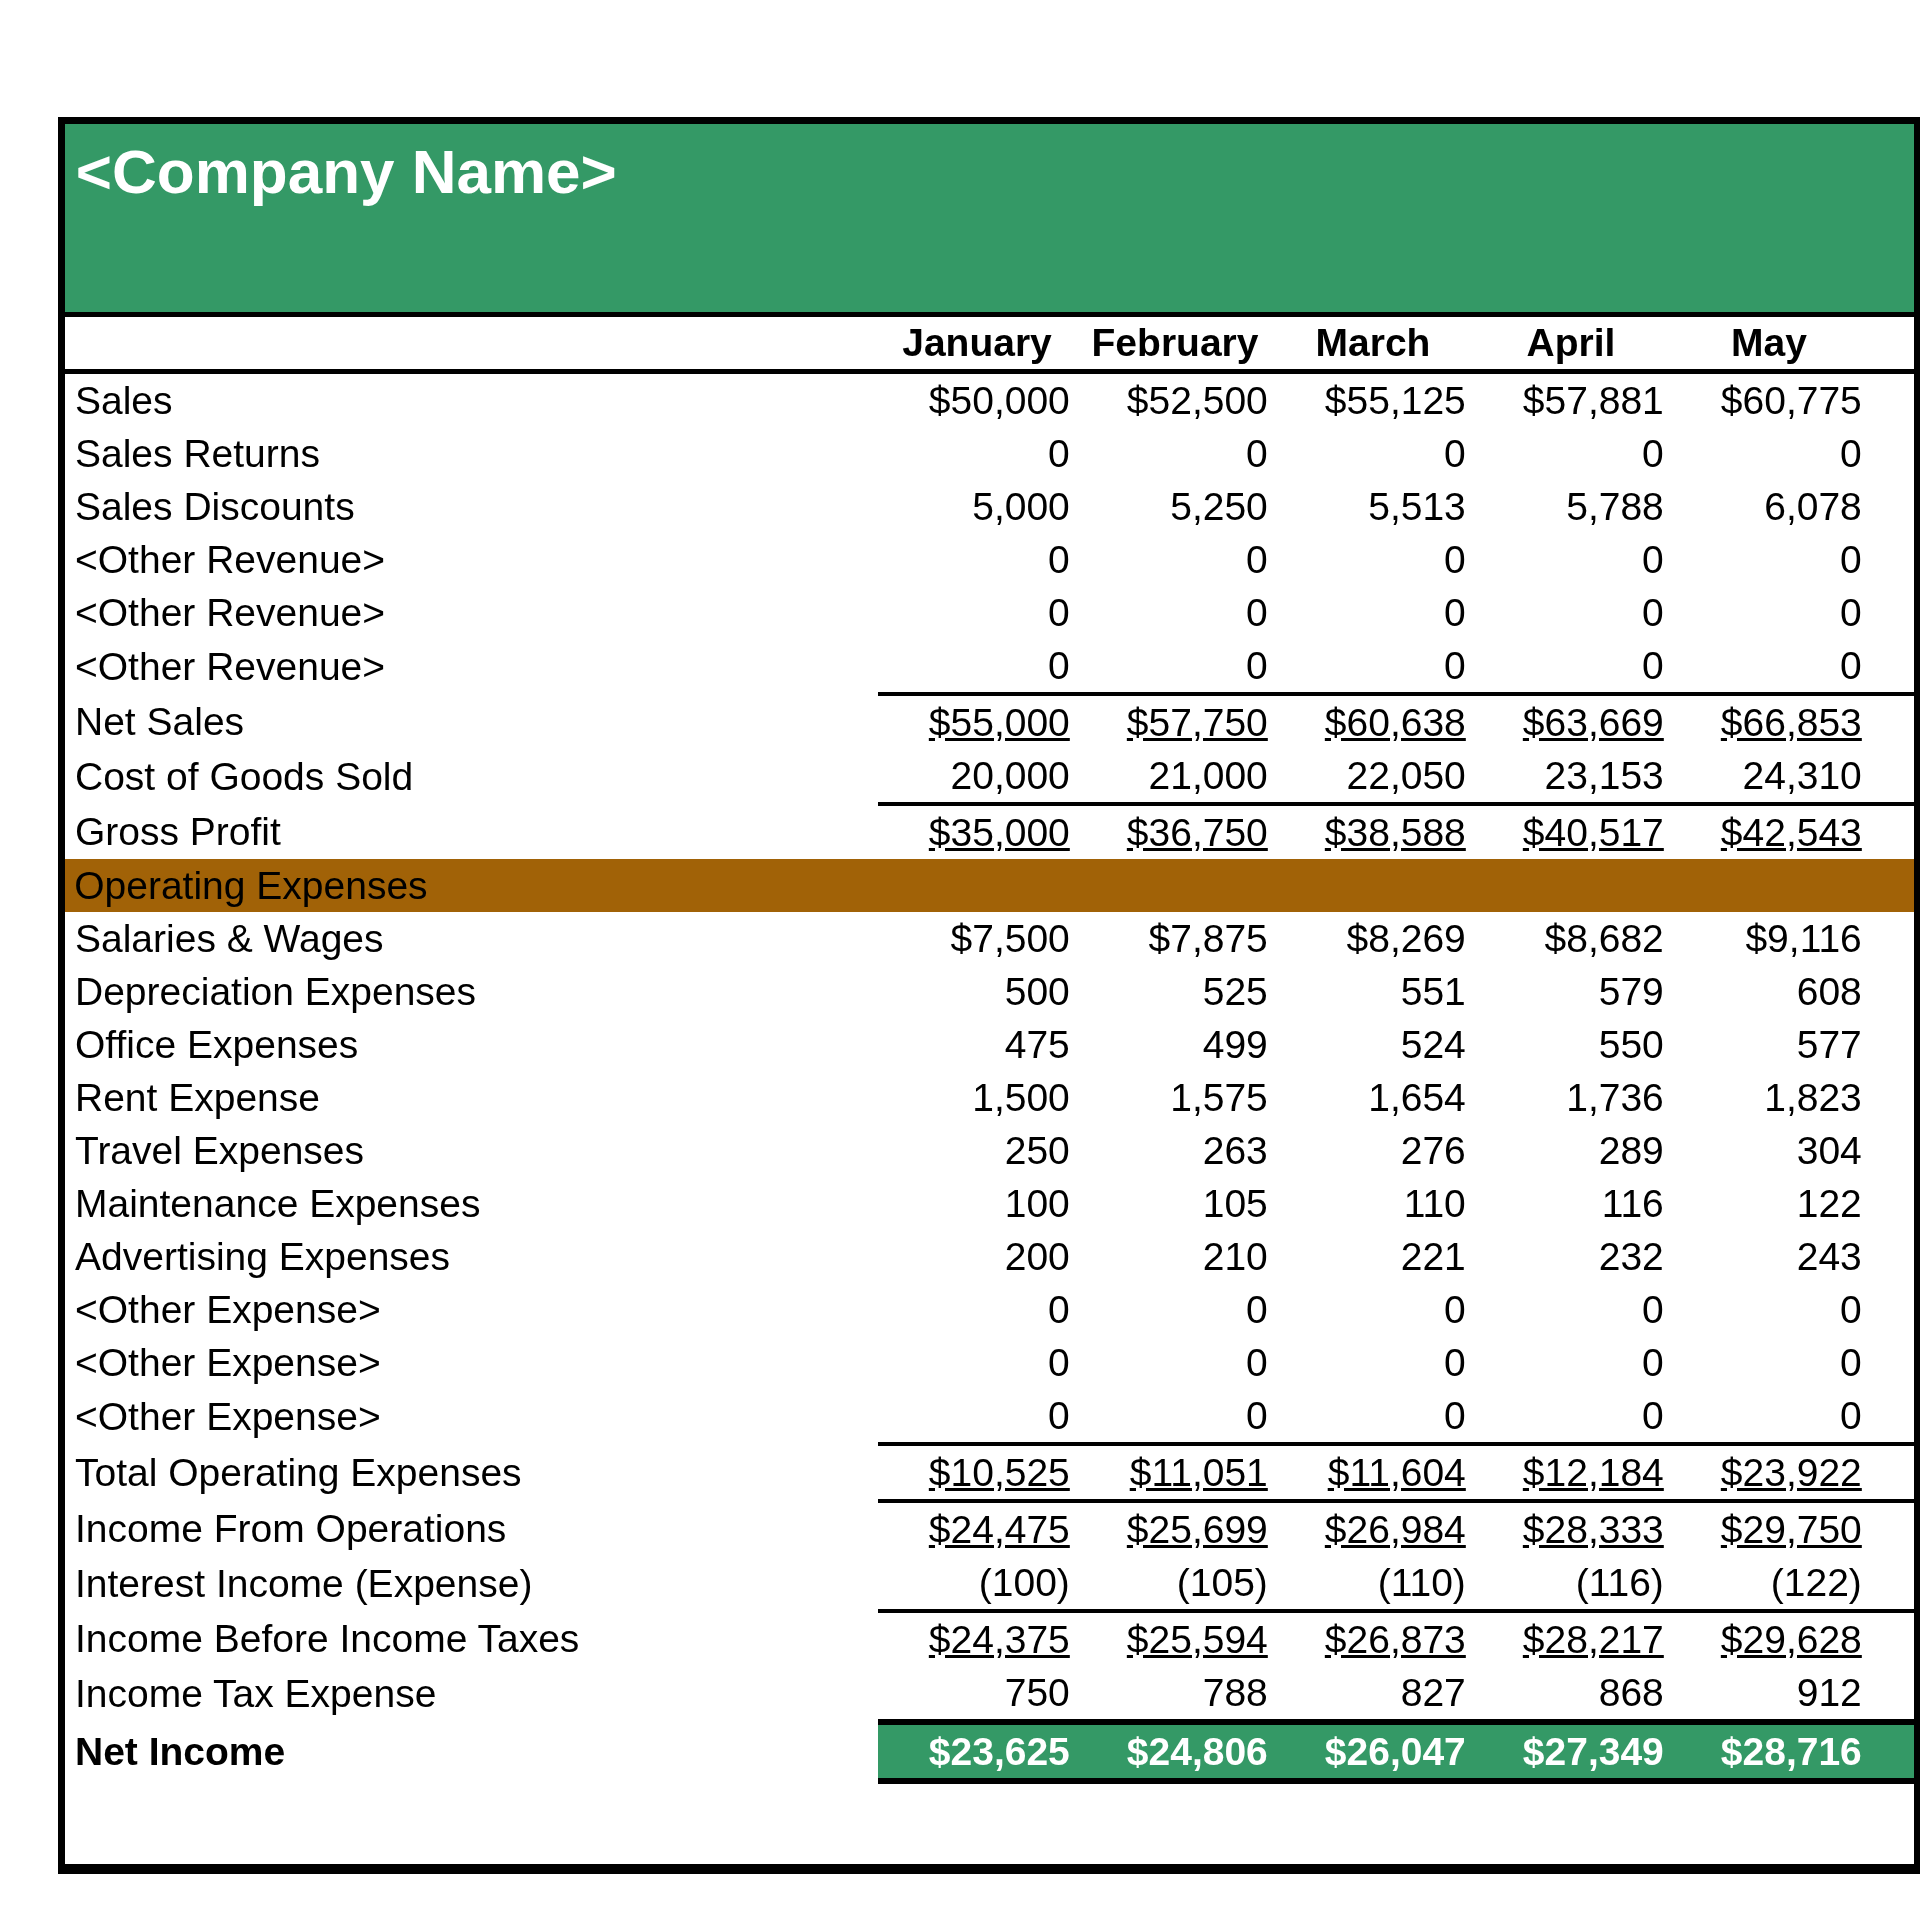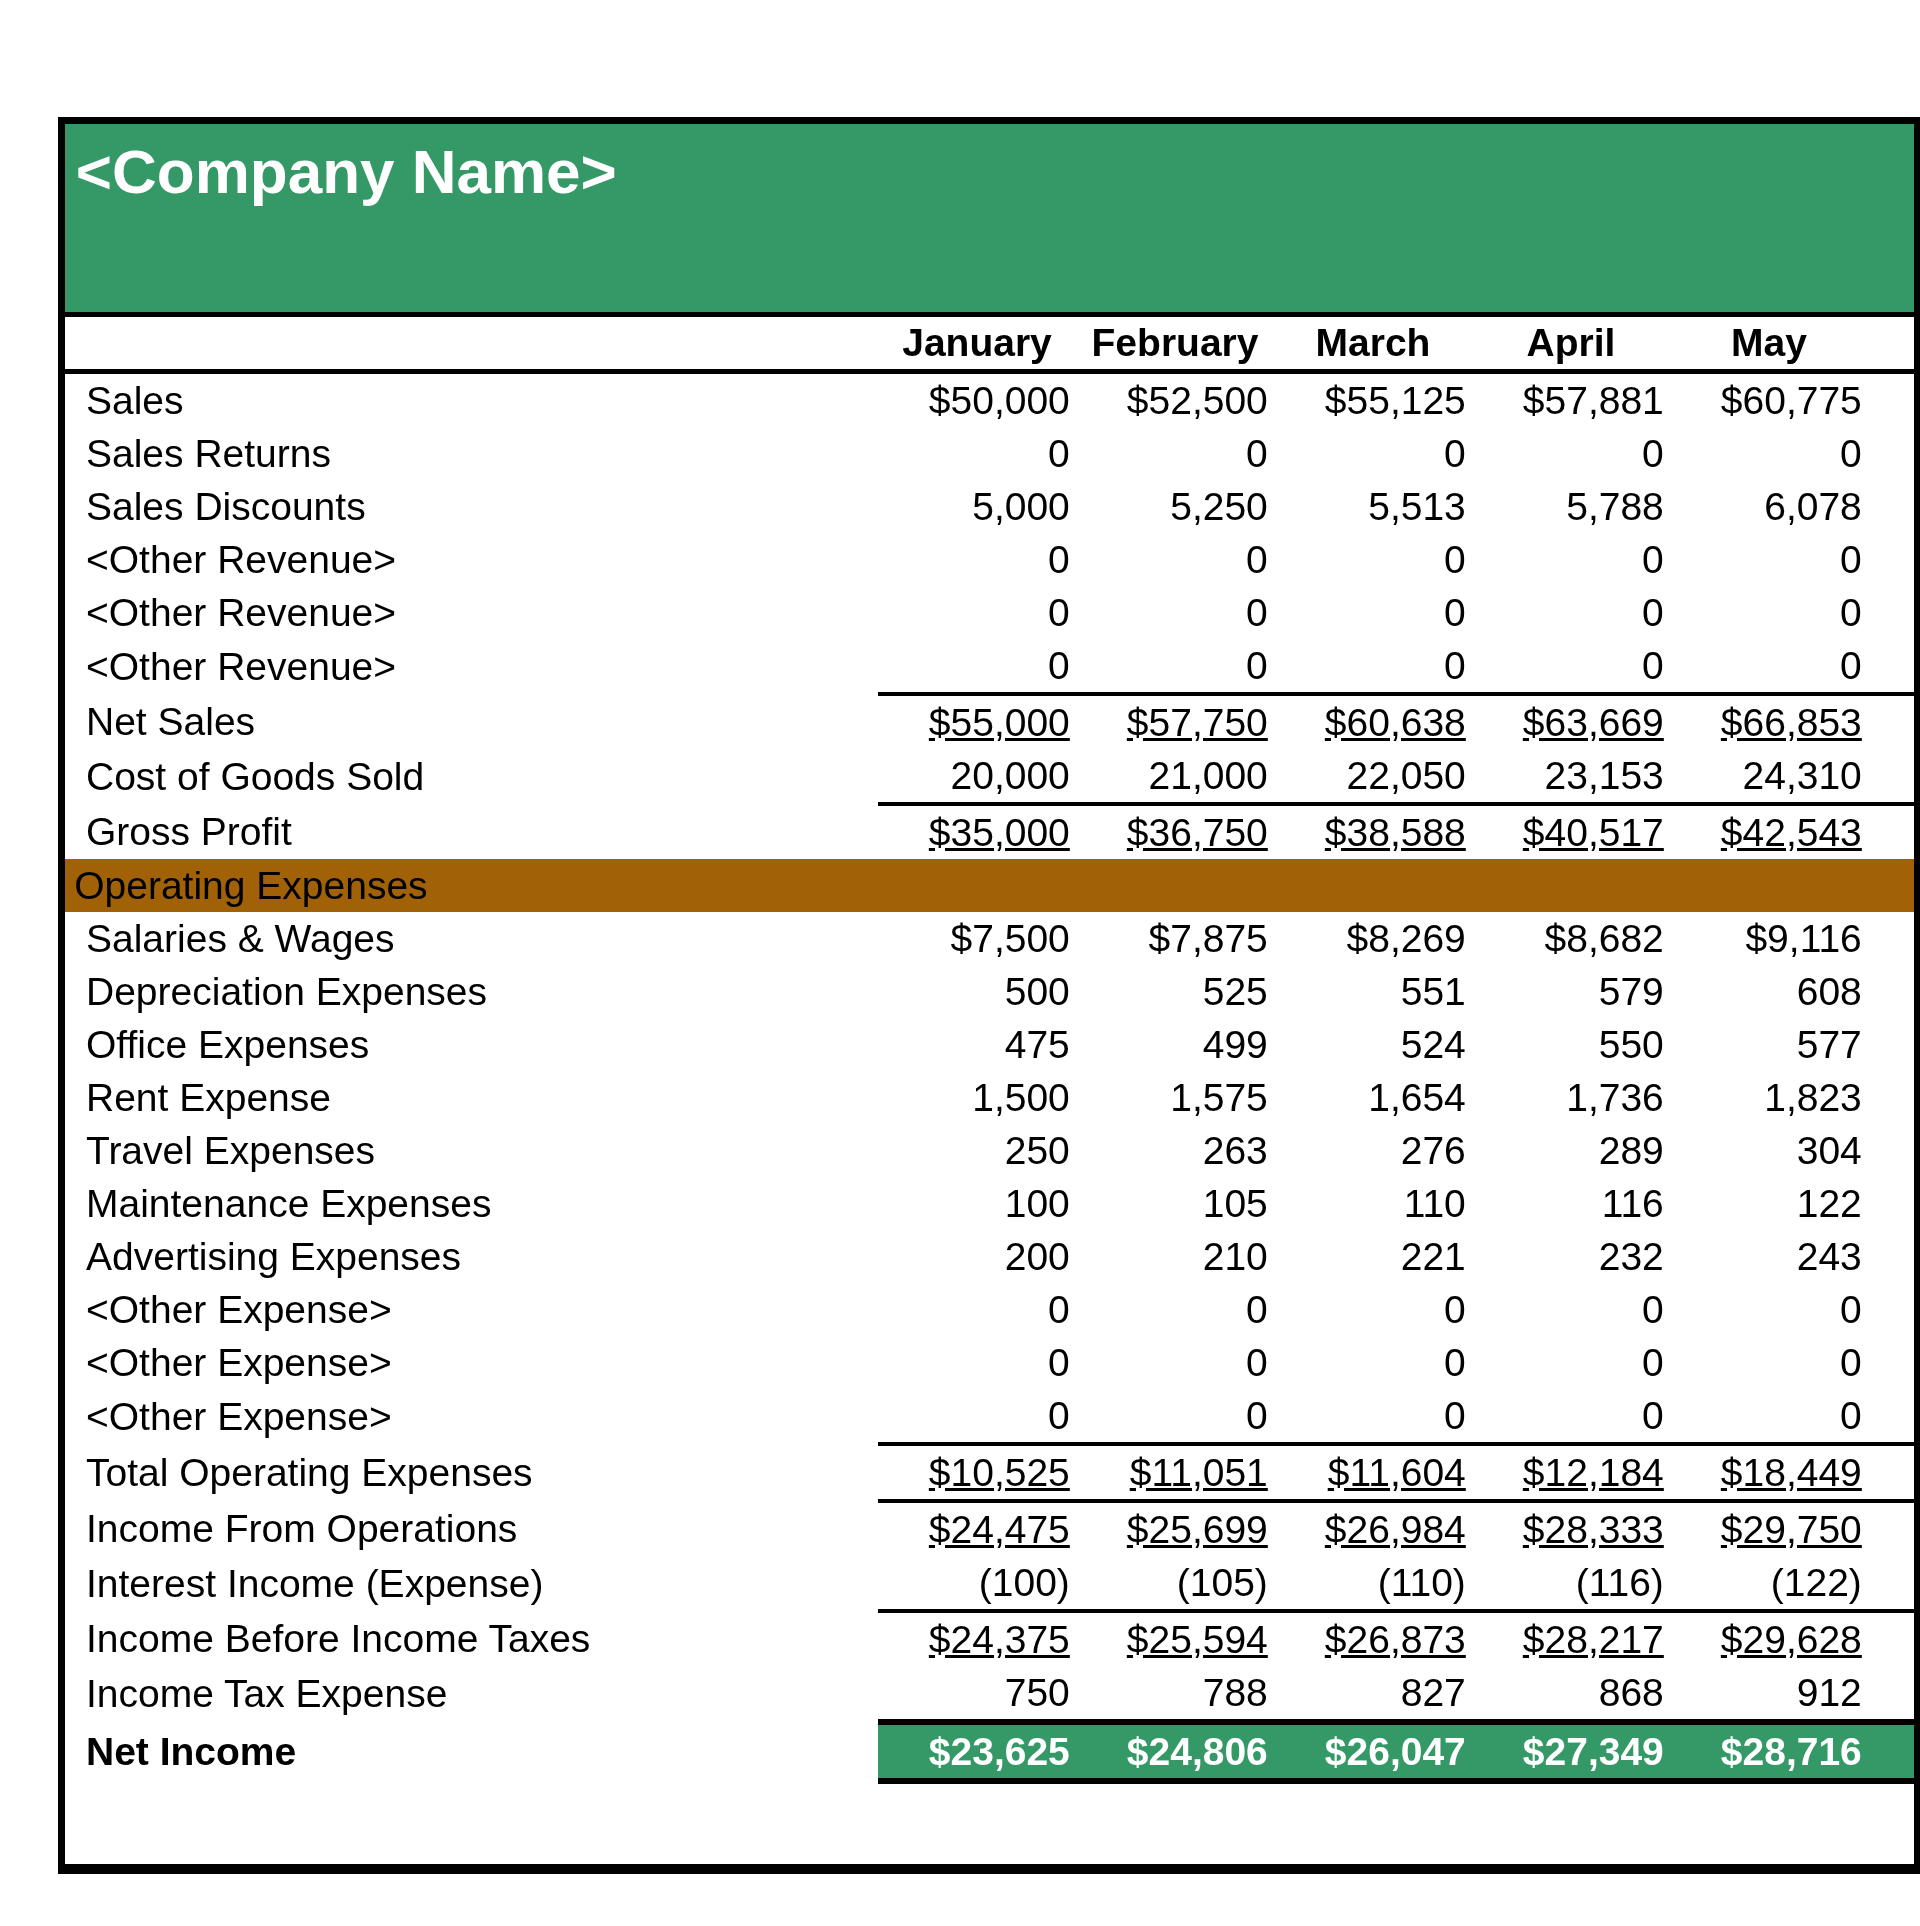--- a/index.html
+++ b/index.html
@@ -25,21 +25,21 @@
   }
   td{
     font-size:39px;vertical-align:middle;overflow:hidden;white-space:nowrap;
     padding:0;
   }
   tr.months td{
     height:52px;border-bottom:5.4px solid #000;
     font-weight:bold;text-align:center;
   }
   tr.r td{height:53px;}
-  td.label{text-align:left;padding-left:21px;margin-left:28px;}
+  td.label{text-align:left;padding-left:10px;margin-left:28px;}
   td.num{text-align:right;padding-right:6.2px;}
   tr.band td{text-align:left;padding-left:9.2px;}
   tr.topline td.num, tr.topline td.sliver{border-top:4.6px solid #000;text-decoration:underline;}
   tr.net td.label{font-weight:bold;}
   tr.net td.num, tr.net td.sliver{
     color:#ffffff;font-weight:bold;
     border-top:6.2px solid #000;border-bottom:6.2px solid #000;
   }
   tr.filler td{height:48px;}
 </style>
@@ -246,21 +246,21 @@
             <td class="num">0</td>
             <td class="num">0</td>
             <td class="sliver"></td>
           </tr>
           <tr class="r topline">
             <td class="label">Total Operating Expenses</td>
             <td class="num">$10,525</td>
             <td class="num">$11,051</td>
             <td class="num">$11,604</td>
             <td class="num">$12,184</td>
-            <td class="num">$18,449</td>
+            <td class="num">$23,922</td>
             <td class="sliver"></td>
           </tr>
           <tr class="r topline">
             <td class="label">Income From Operations</td>
             <td class="num">$24,475</td>
             <td class="num">$25,699</td>
             <td class="num">$26,984</td>
             <td class="num">$28,333</td>
             <td class="num">$29,750</td>
             <td class="sliver"></td>

